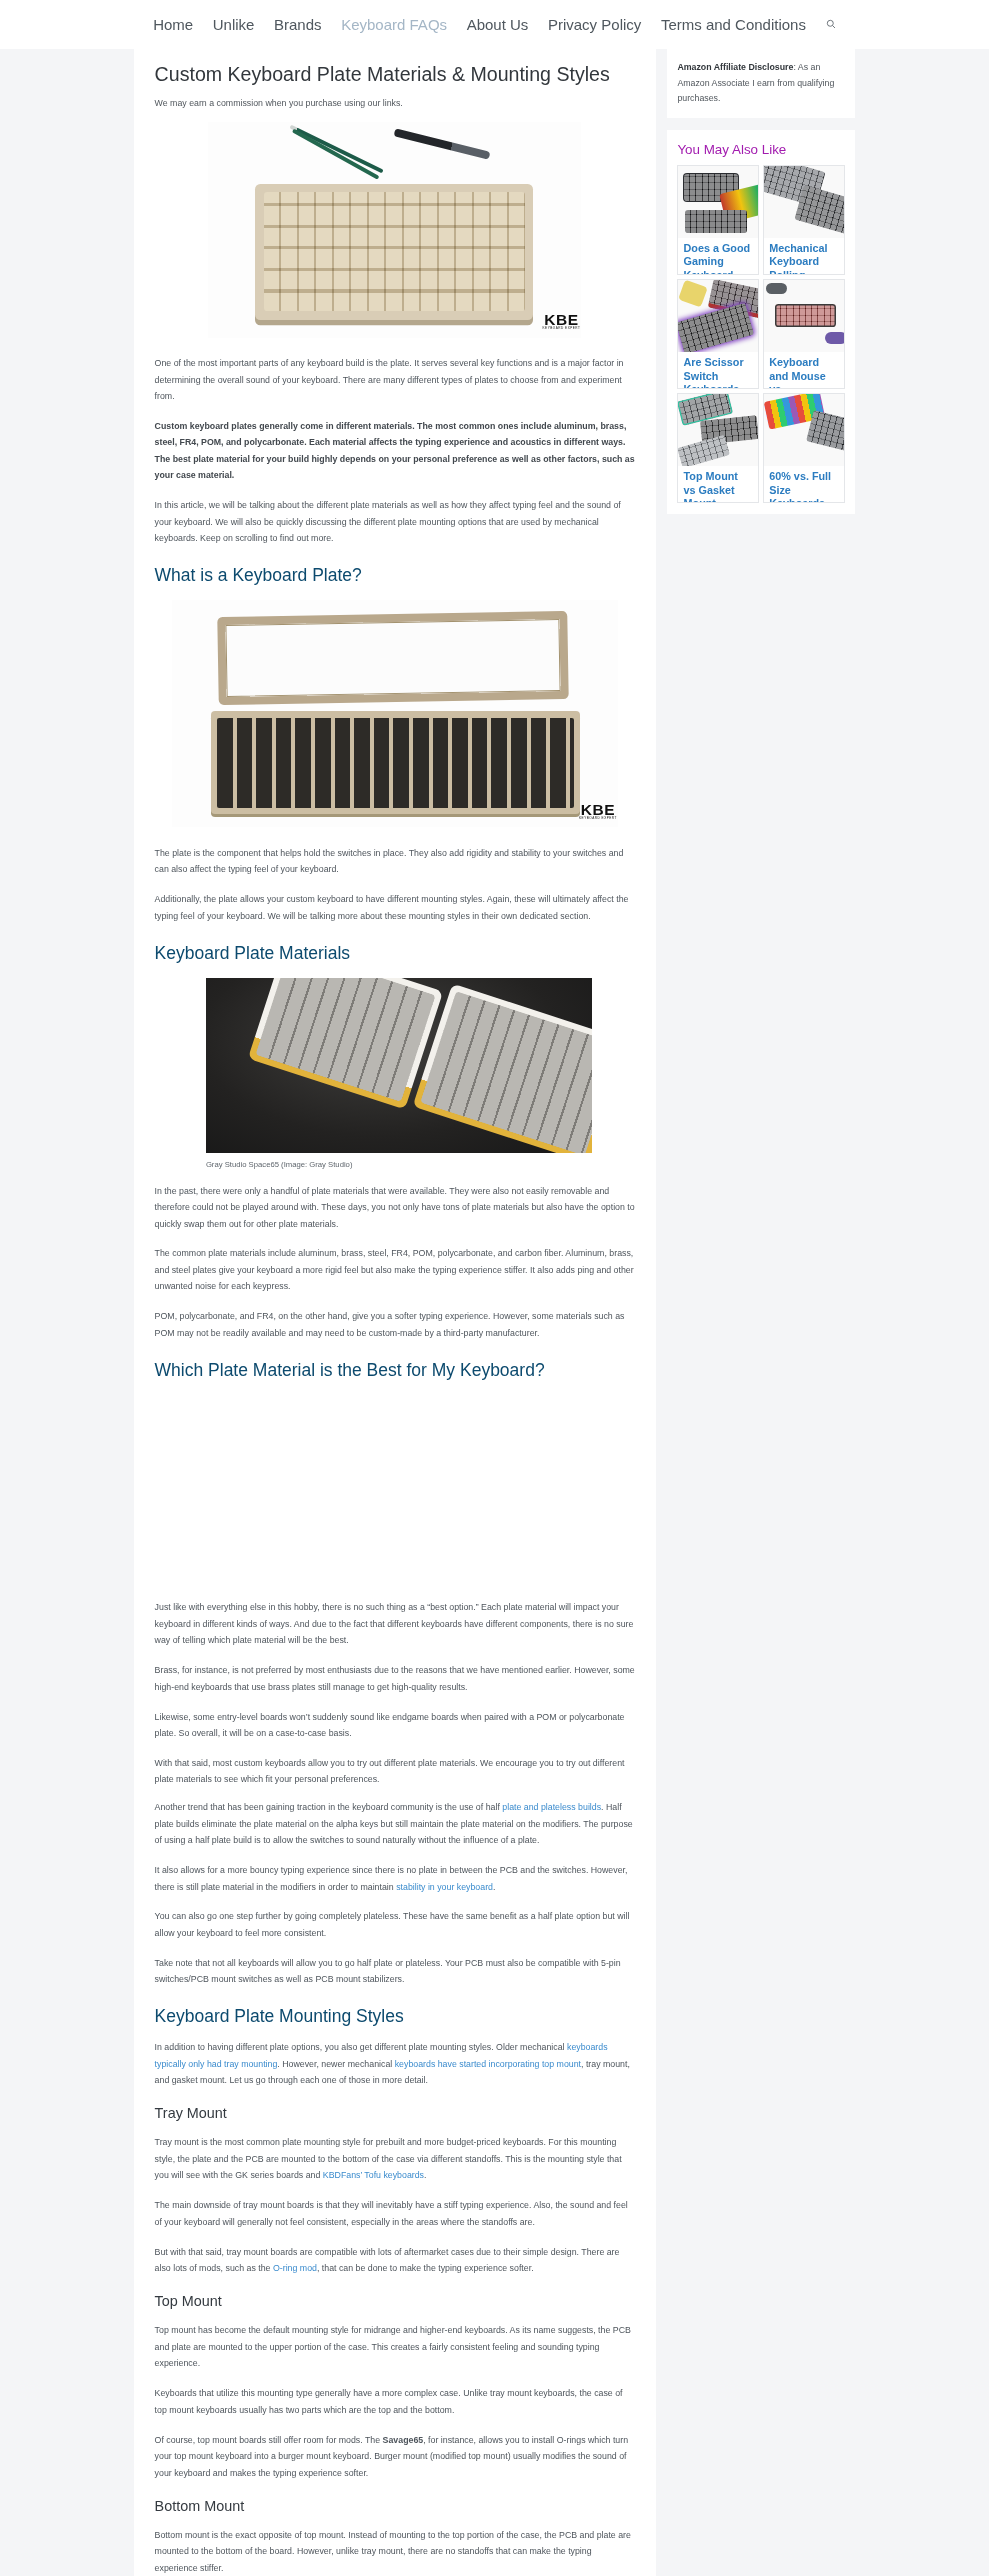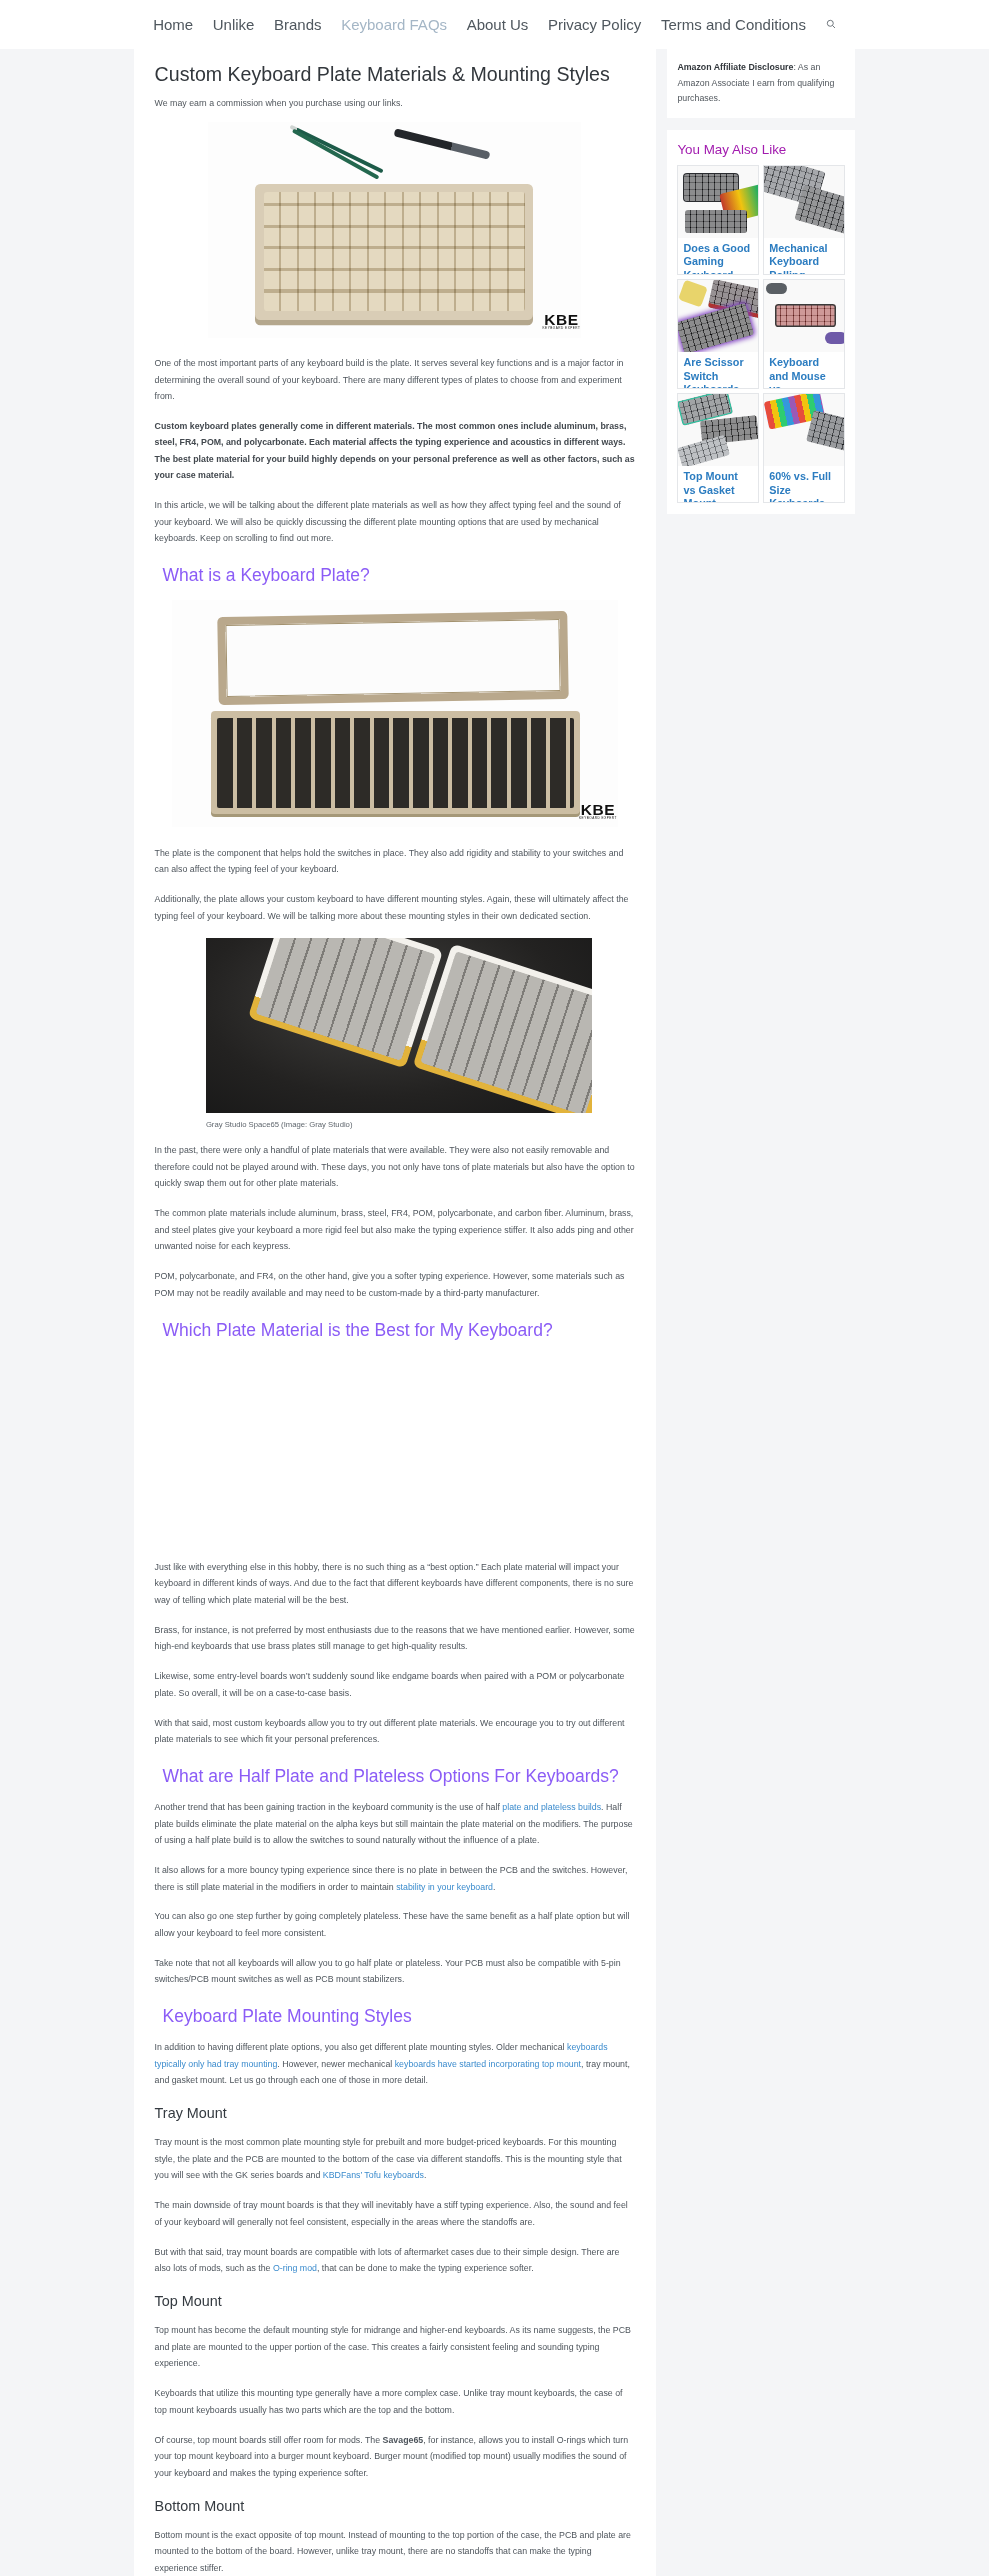--- a/index.html
+++ b/index.html
@@ -17,21 +17,21 @@
   
   .mainwrap { flex: 1 1 auto; }
   .mainrow { width: 721px; margin: 0 auto 5.2px auto; display: flex; align-items: flex-start; gap: 11.3px; }
   .card { background: #ffffff; }
   .article { width: 522px; padding: 13.4px 20.6px 15.5px 20.6px; height: 3723px; overflow: hidden; }
   .aside { width: 188px; display: flex; flex-direction: column; gap: 12.4px; }
 
   
   h1.title { font-size: 19.6px; font-weight: 400; color: #32373c; line-height: 1.25; }
   .note { margin-top: 11.3px; font-size: 8.8px; color: #51575d; }
-  h2.h { margin-top: 17.5px; font-size: 17.5px; font-weight: 400; color: #8b5cf6; line-height: 1.3; margin-left: 8px; }
+  h2.h { margin-top: 17.5px; font-size: 17.5px; font-weight: 400; color: #0c4a6e; line-height: 1.3; }
   h3.h3 { margin-top: 15.5px; font-size: 14.4px; font-weight: 400; color: #343a40; line-height: 1.3; }
   p.body { margin-top: 13.4px; font-size: 8.8px; line-height: 16.5px; color: #4e555c; }
   p.body.first { margin-top: 17.5px; }
   p.body.afterh { margin-top: 11.3px; }
   p.body.boldp { font-weight: 700; color: #42484e; }
   a.lnk { color: #3a8bcd; text-decoration: none; }
   .ad-gap { height: 196px; margin-top: 10.3px; }
 
   
   figure { margin-top: 13.4px; }
@@ -141,20 +141,21 @@
             <div class="watermark">
               <div class="big">KBE</div>
               <div class="small">KEYBOARD EXPERT</div>
             </div>
           </div>
         </figure>
 
         <p class="body first"><span>The plate is the component that helps hold the switches in place. They also add rigidity and stability to your switches and can also affect the typing feel of your keyboard.</span></p>
         <p class="body"><span>Additionally, the plate allows your custom keyboard to have different mounting styles. Again, these will ultimately affect the typing feel of your keyboard. We will be talking more about these mounting styles in their own dedicated section.</span></p>
 
+        <h2 class="h">Keyboard Plate Materials</h2>
 
         <figure class="fig3">
           <div class="photo img3-photo">
             <div class="space-kb kb-a">
                 <div class="keys"></div>
               </div>
             <div class="space-kb kb-b">
                 <div class="keys"></div>
               </div>
           </div>
@@ -167,21 +168,20 @@
 
         <h2 class="h">Which Plate Material is the Best for My Keyboard?</h2>
 
         <div class="ad-gap"></div>
 
         <p class="body afterh"><span>Just like with everything else in this hobby, there is no such thing as a “best option.” Each plate material will impact your keyboard in different kinds of ways. And due to the fact that different keyboards have different components, there is no sure way of telling which plate material will be the best.</span></p>
         <p class="body"><span>Brass, for instance, is not preferred by most enthusiasts due to the reasons that we have mentioned earlier. However, some high-end keyboards that use brass plates still manage to get high-quality results.</span></p>
         <p class="body"><span>Likewise, some entry-level boards won’t suddenly sound like endgame boards when paired with a POM or polycarbonate plate. So overall, it will be on a case-to-case basis.</span></p>
         <p class="body"><span>With that said, most custom keyboards allow you to try out different plate materials. We encourage you to try out different plate materials to see which fit your personal preferences.</span></p>
 
-        <h2 class="h">What are Half Plate and Plateless Options For Keyboards?</h2>
 
         <p class="body afterh"><span>Another trend that has been gaining traction in the keyboard community is the use of half </span><a href="#" class="lnk">plate and plateless builds</a><span>. Half plate builds eliminate the plate material on the alpha keys but still maintain the plate material on the modifiers. The purpose of using a half plate build is to allow the switches to sound naturally without the influence of a plate.</span></p>
         <p class="body"><span>It also allows for a more bouncy typing experience since there is no plate in between the PCB and the switches. However, there is still plate material in the modifiers in order to maintain </span><a href="#" class="lnk">stability in your keyboard</a><span>.</span></p>
         <p class="body"><span>You can also go one step further by going completely plateless. These have the same benefit as a half plate option but will allow your keyboard to feel more consistent.</span></p>
         <p class="body"><span>Take note that not all keyboards will allow you to go half plate or plateless. Your PCB must also be compatible with 5-pin switches/PCB mount switches as well as PCB mount stabilizers.</span></p>
 
         <h2 class="h">Keyboard Plate Mounting Styles</h2>
 
         <p class="body afterh"><span>In addition to having different plate options, you also get different plate mounting styles. Older mechanical </span><a href="#" class="lnk">keyboards typically only had tray mounting</a><span>. However, newer mechanical </span><a href="#" class="lnk">keyboards have started incorporating top mount</a><span>, tray mount, and gasket mount. Let us go through each one of those in more detail.</span></p>
 

